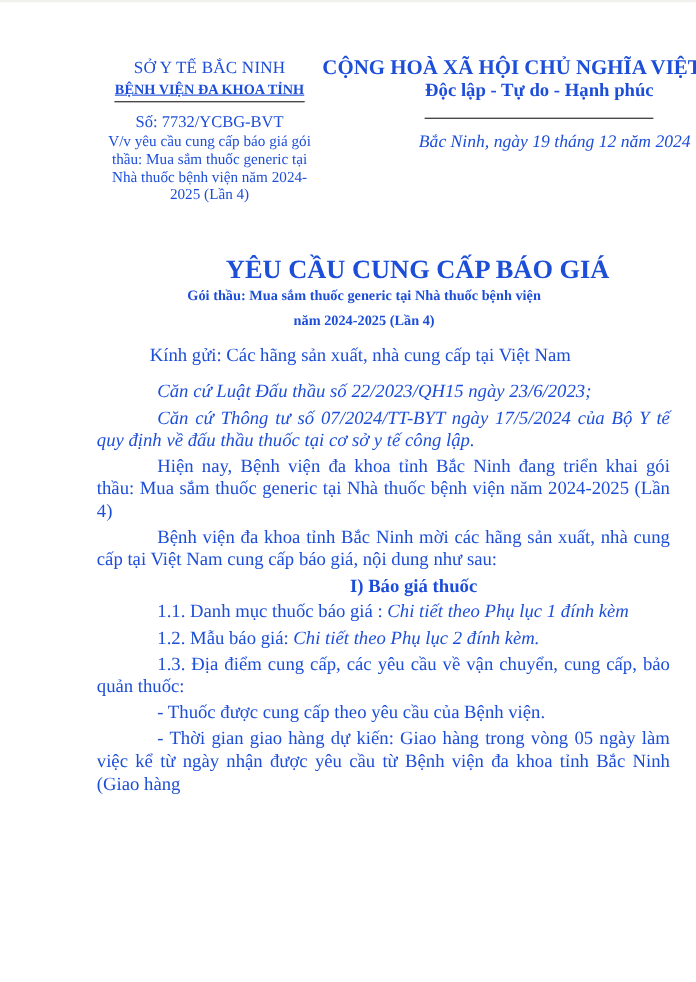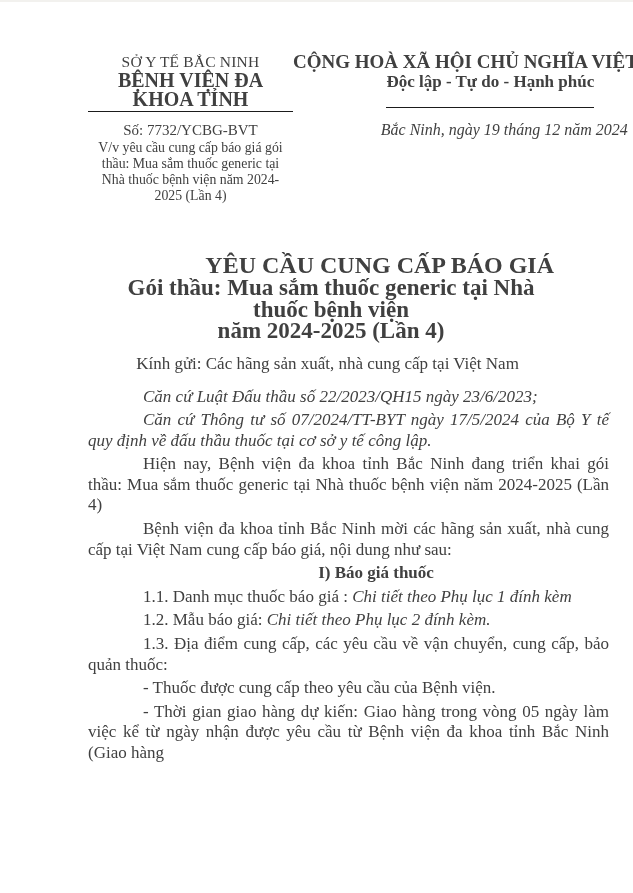--- a/index.html
+++ b/index.html
@@ -6,21 +6,21 @@
     margin: 0;
     padding: 0;
     background: #ffffff;
   }
   .page {
     position: relative;
     width: 633px;
     height: 893px;
     background: #ffffff;
     font-family: "Liberation Serif", serif;
-    color: #404040;
+    color: #1d4ed8;
     overflow: hidden;
     border-top: 2px solid #f2f1ee;
     box-sizing: border-box;
   }
   .content {
     padding: 50px 24px 0 88px;
   }
 
   
   .header {
@@ -36,25 +36,26 @@
     flex: 1;
     text-align: center;
   }
   .org-name {
     font-size: 15.5px;
     line-height: 19px;
     letter-spacing: 0.2px;
   }
   .unit-name {
     display: inline-block;
-    font-size: 20px;
+    font-size: 13px;
     font-weight: bold;
     line-height: 19px;
     border-bottom: 1.5px solid #1b1b1b;
     padding-bottom: 2px;
+    text-decoration: underline;
   }
   .doc-number {
     margin-top: 9px;
     font-size: 15px;
     line-height: 18px;
   }
   .doc-subject {
     margin: 1px auto 0;
     width: 202px;
     font-size: 13.8px;
@@ -89,21 +90,21 @@
     margin-right: 55px;
     text-align: center;
   }
   .title-main {
     font-size: 24px;
     font-weight: bold;
     line-height: 24px;
     text-align: right;
   }
   .title-sub {
-    font-size: 23px;
+    font-size: 13px;
     font-weight: bold;
     line-height: 21.5px;
     margin-left: 20px;
   }
   .salutation {
     margin-top: 11px;
     margin-right: 42px;
     text-align: center;
     font-size: 17px;
     line-height: 21px;

